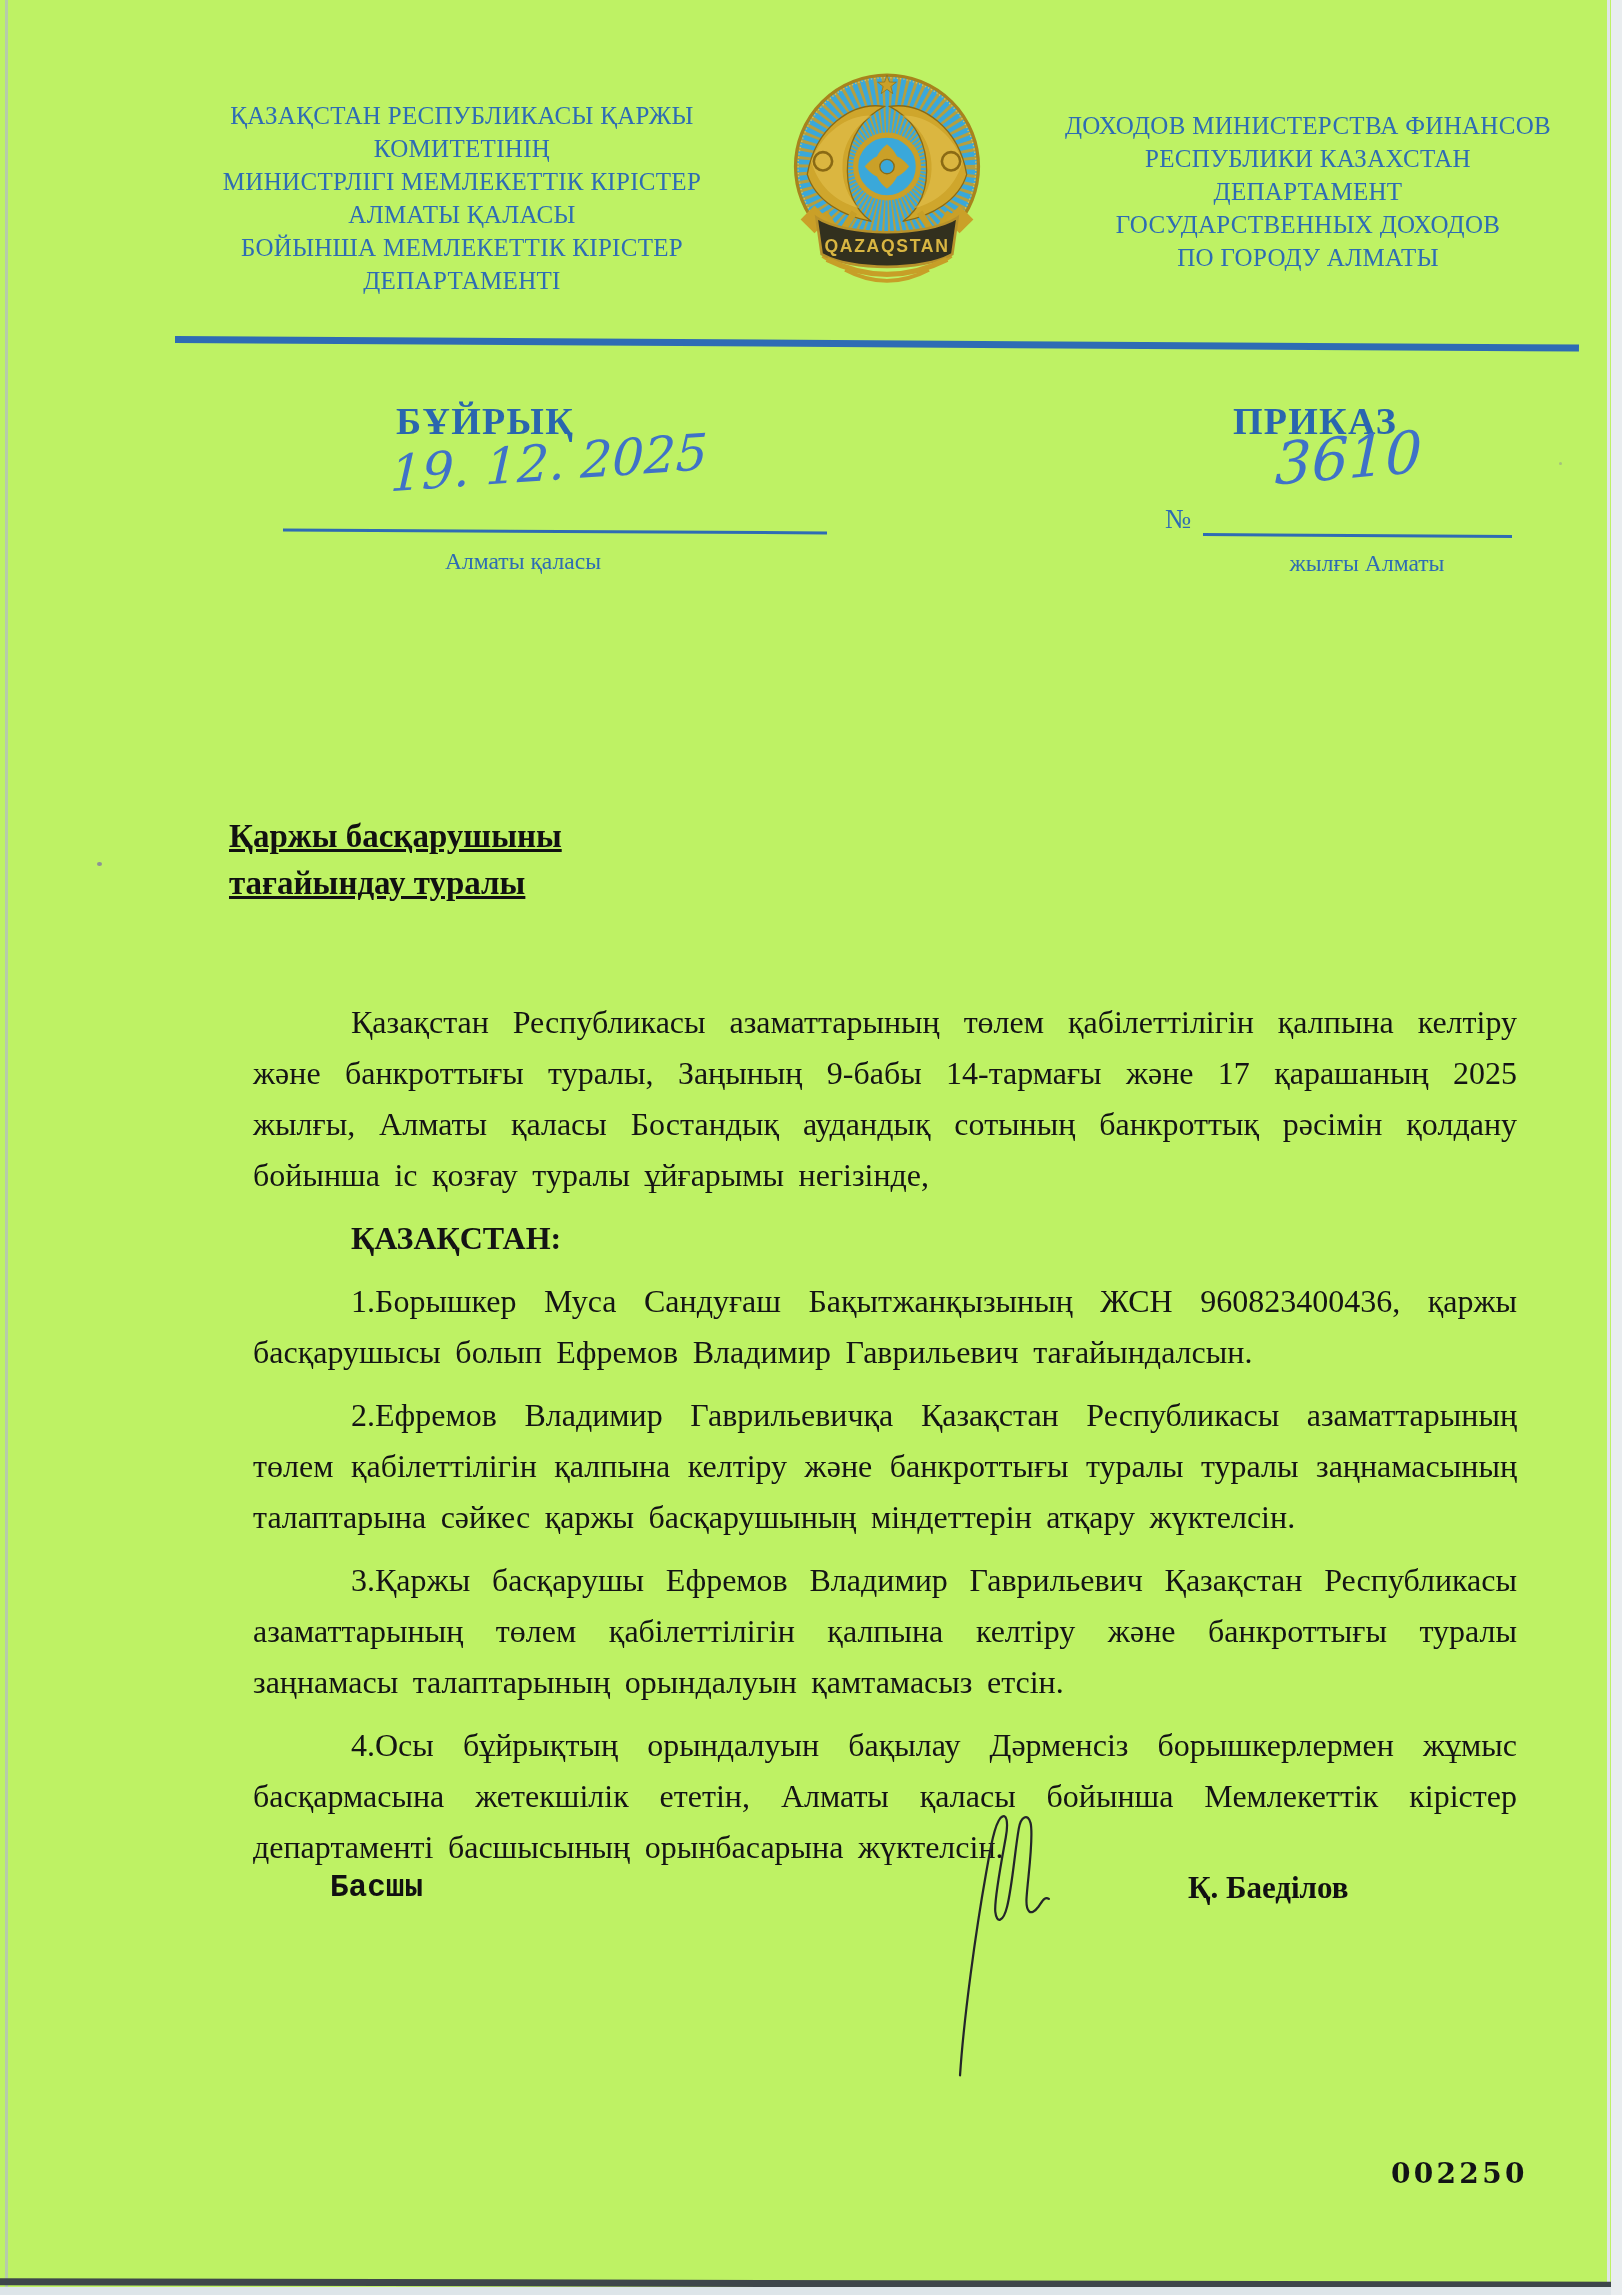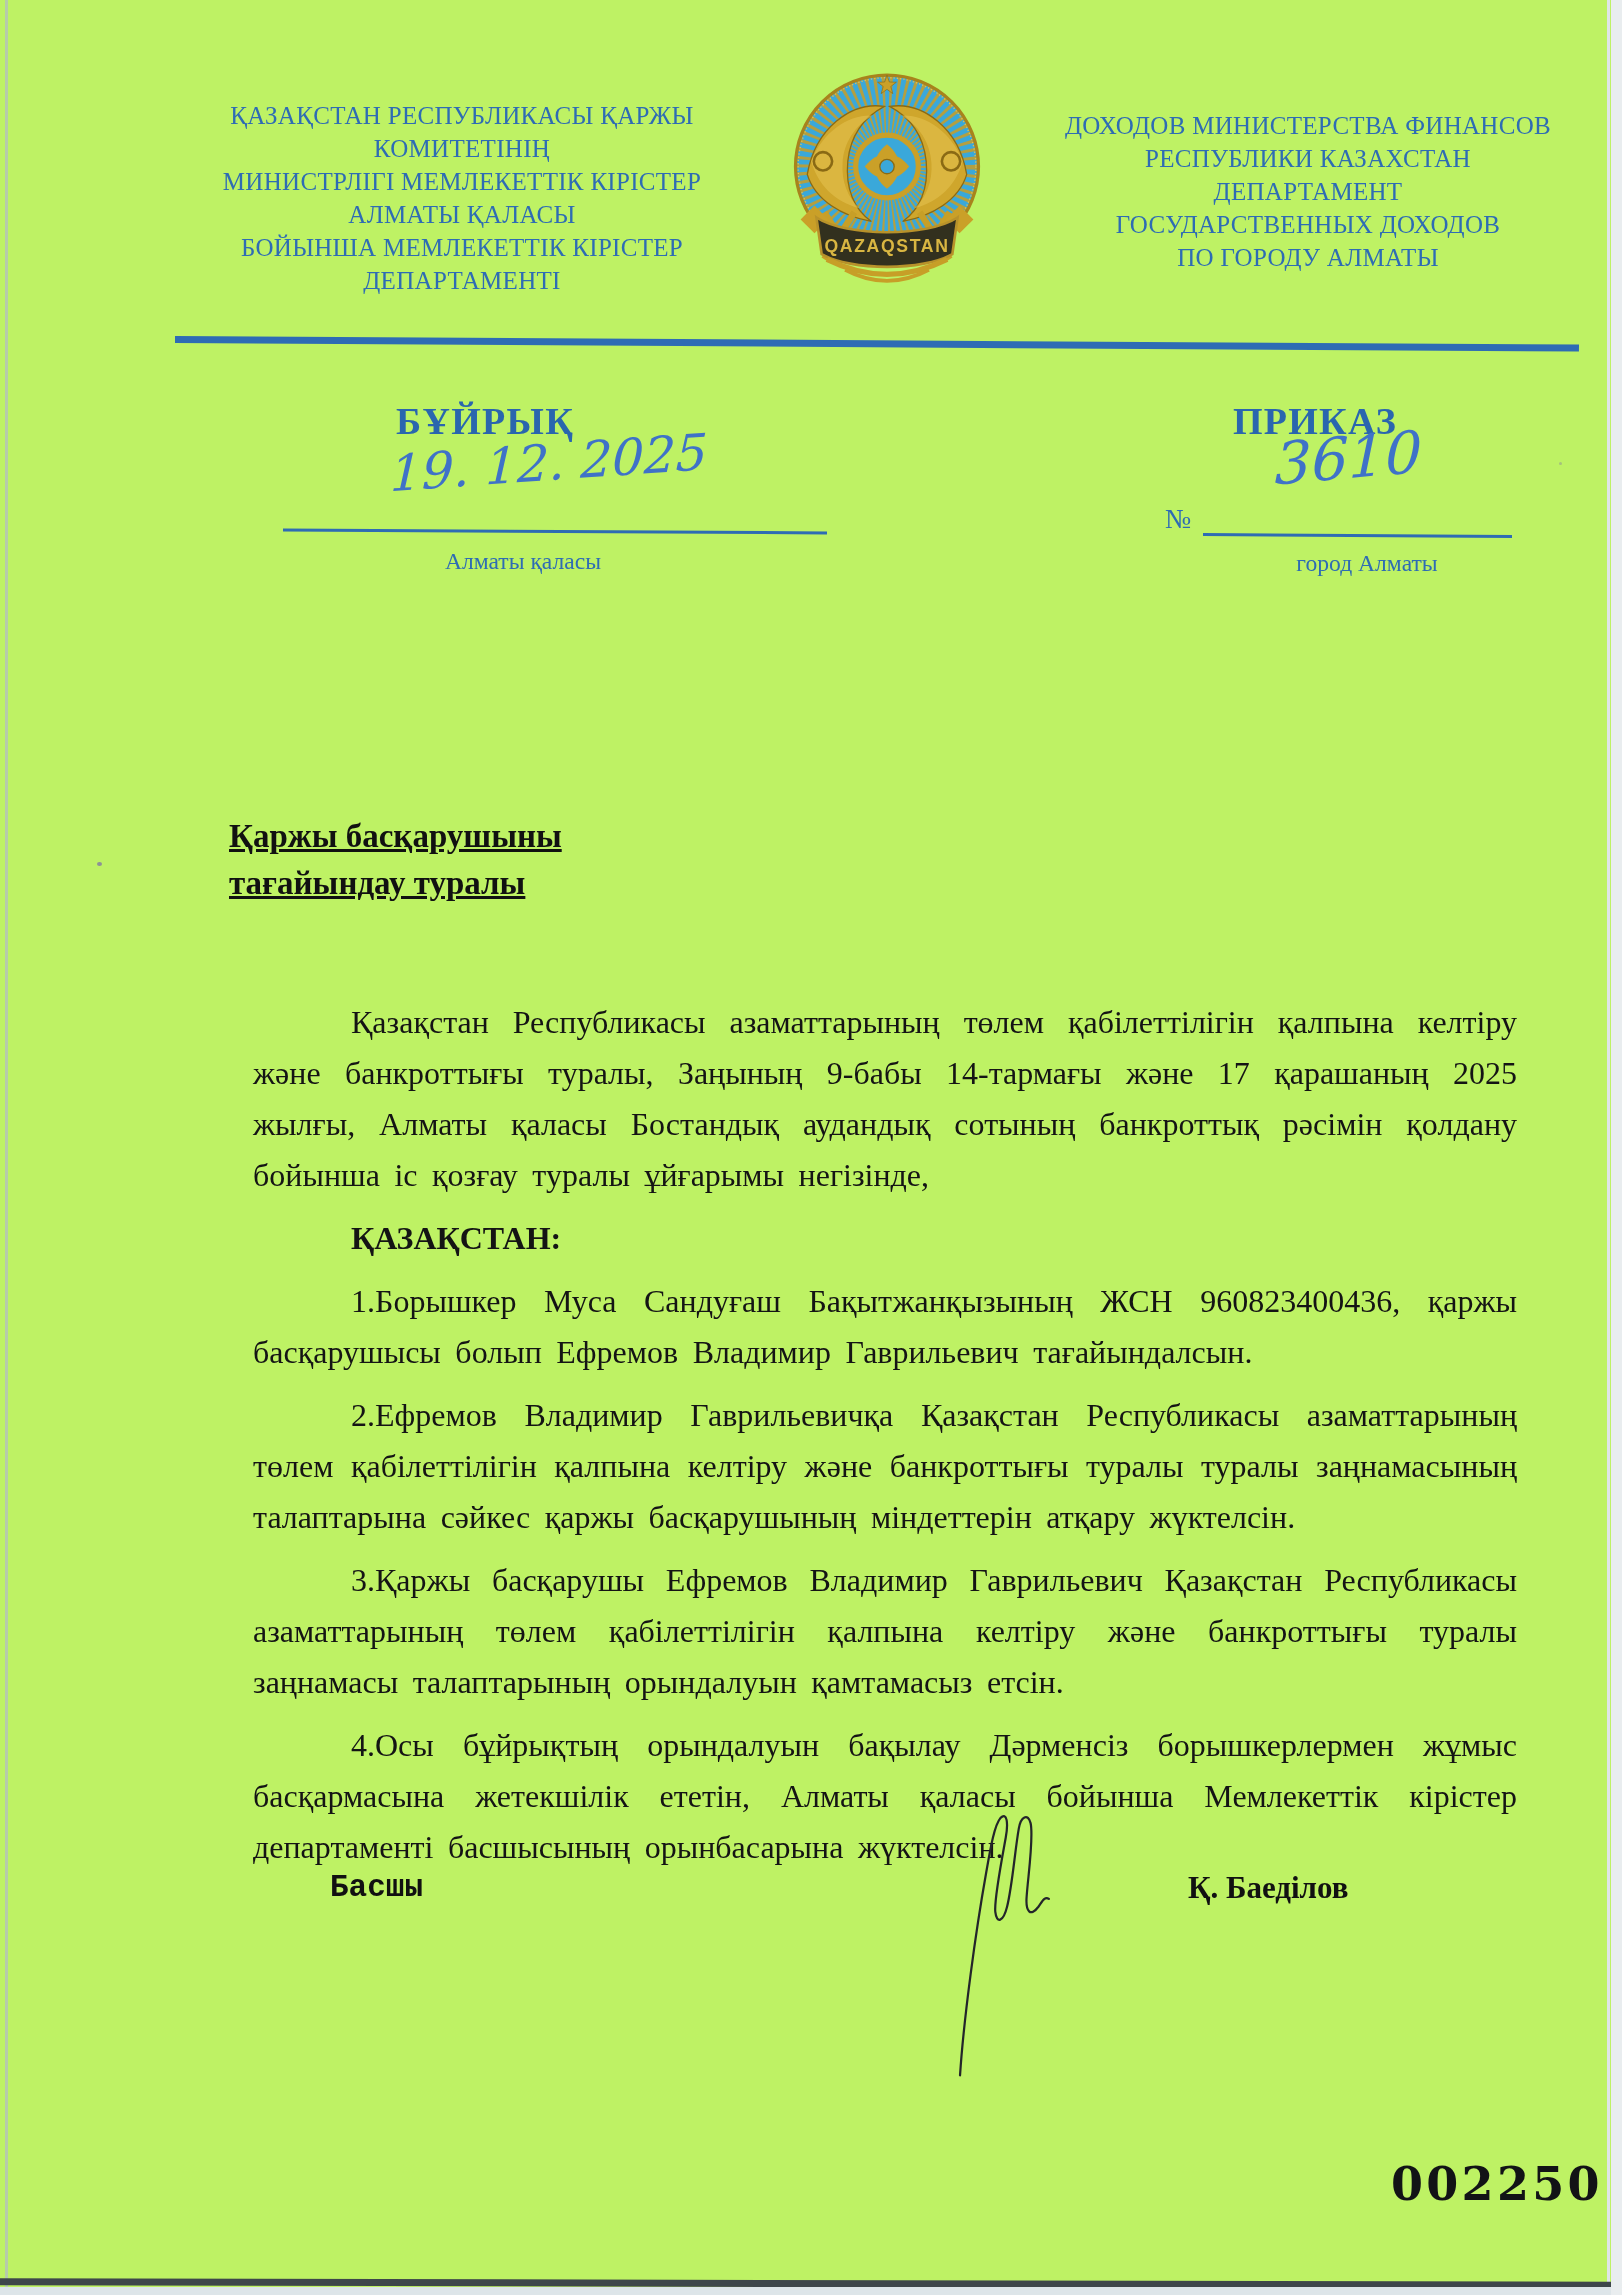--- a/index.html
+++ b/index.html
@@ -62,21 +62,21 @@
   .body-text p{margin:12px;text-indent:98px;}
   .order-word{font-weight:bold;text-indent:0;}
   
   .sig-role{position:absolute;left:330px;top:1870px;font-size:31px;font-weight:bold;color:#111;font-family:Liberation Mono, monospace;}
   .sig-name{position:absolute;left:1188px;top:1870px;font-size:31px;font-weight:bold;color:#111;}
   .sig-stroke{position:absolute;left:896px;top:1794px;width:196px;height:283px;}
   
   .serial{
     position:absolute;left:1391px;top:2157px;
     font-family:"DejaVu Serif",serif;font-weight:bold;
-    font-size:46px;letter-spacing:3.3px;color:#121316;
+    font-size:28px;letter-spacing:3.3px;color:#121316;
   }
 </style>
 </head>
 <body>
 
 <div id="page">
 
   <div class="lh lh-kk">
     <div>ҚАЗАҚСТАН РЕСПУБЛИКАСЫ ҚАРЖЫ</div>
     <div>КОМИТЕТІНІҢ</div>
@@ -146,21 +146,21 @@
 
   <div class="order-title" style="left:302px;top:399px;">БҰЙРЫҚ</div>
   <div class="hand hand-date">19. 12. 2025</div>
   <div class="hline" style="left:283px;top:530px;width:544px;transform:rotate(0.3deg);"></div>
   <div class="place" style="left:340px;top:548px;">Алматы қаласы</div>
 
   <div class="order-title" style="left:1132px;top:399px;">ПРИКАЗ</div>
   <div class="num-label">№</div>
   <div class="hand hand-num">3610</div>
   <div class="hline" style="left:1203px;top:534px;width:309px;transform:rotate(0.35deg);"></div>
-  <div class="place" style="left:1184px;top:550px;">город Алматы</div>
+  <div class="place" style="left:1184px;top:550px;">жылғы Алматы</div>
 
   <div class="subject">
     <div>Қаржы басқарушыны</div>
     <div>тағайындау туралы</div>
   </div>
 
   <div class="body-text">
     <p>Қазақстан Республикасы азаматтарының төлем қабілеттілігін қалпына келтіру және банкроттығы туралы, Заңының 9-бабы 14-тармағы және 17 қарашаның 2025 жылғы, Алматы қаласы Бостандық аудандық сотының банкроттық рәсімін қолдану бойынша іс қозғау туралы ұйғарымы негізінде,</p>
     <p class="order-word">ҚАЗАҚСТАН:</p>
     <p>1.Борышкер  Муса Сандуғаш Бақытжанқызының ЖСН 960823400436, қаржы басқарушысы болып Ефремов Владимир Гаврильевич тағайындалсын.</p>

